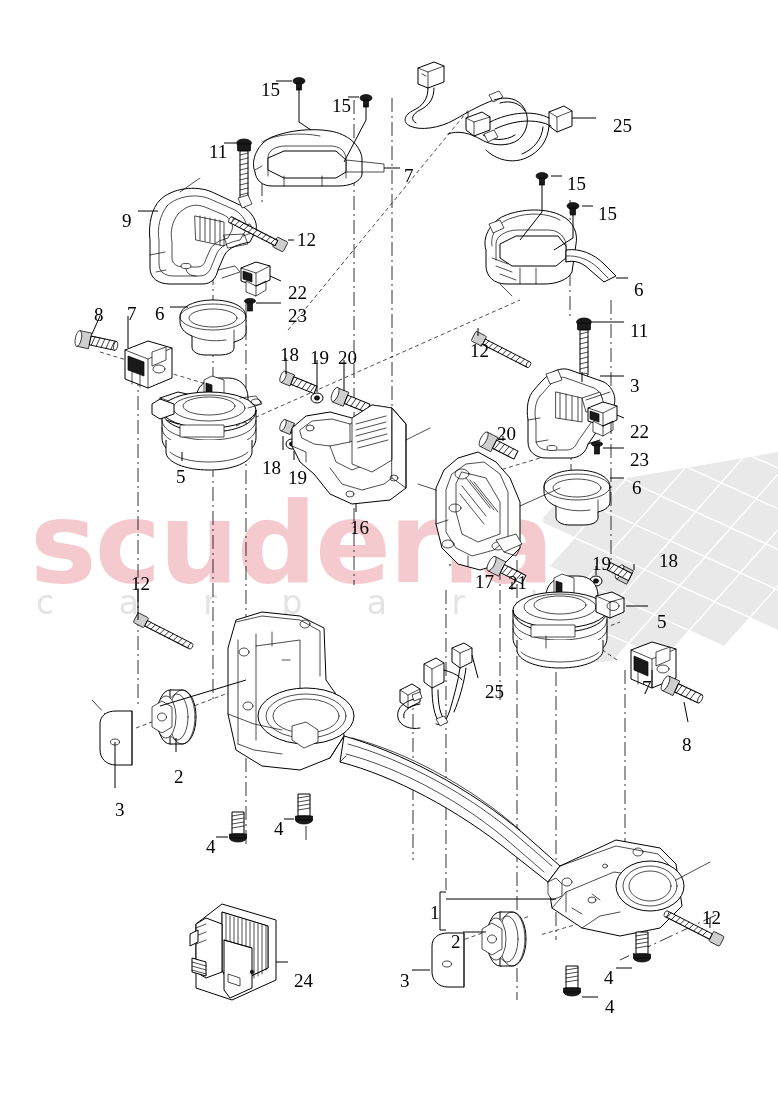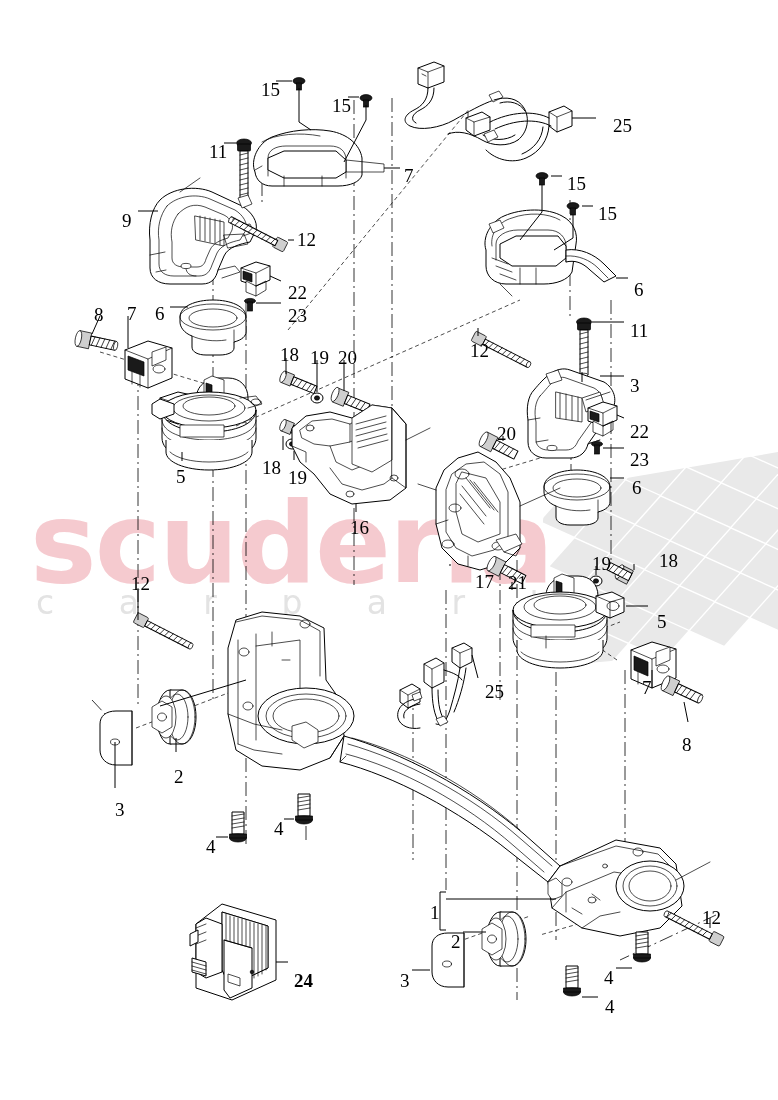--- a/index.html
+++ b/index.html
@@ -970,18 +970,18 @@
       <div class="num" style="left: 310px; top: 348px;">19</div>
       <div class="num" style="left: 288px; top: 468px;">19</div>
       <div class="num" style="left: 592px; top: 554px;">19</div>
       <div class="num" style="left: 338px; top: 348px;">20</div>
       <div class="num" style="left: 497px; top: 424px;">20</div>
       <div class="num" style="left: 508px; top: 573px;">21</div>
       <div class="num" style="left: 288px; top: 283px;">22</div>
       <div class="num" style="left: 630px; top: 422px;">22</div>
       <div class="num" style="left: 288px; top: 306px;">23</div>
       <div class="num" style="left: 630px; top: 450px;">23</div>
-      <div class="num" style="left: 294px; top: 971px; font-weight: bold;">24</div>
+      <div class="num" style="left: 294px; top: 971px;">24</div>
       <div class="num" style="left: 613px; top: 116px;">25</div>
       <div class="num" style="left: 485px; top: 682px;">25</div>
     </div>
 
 </div>
 
 </body></html>

